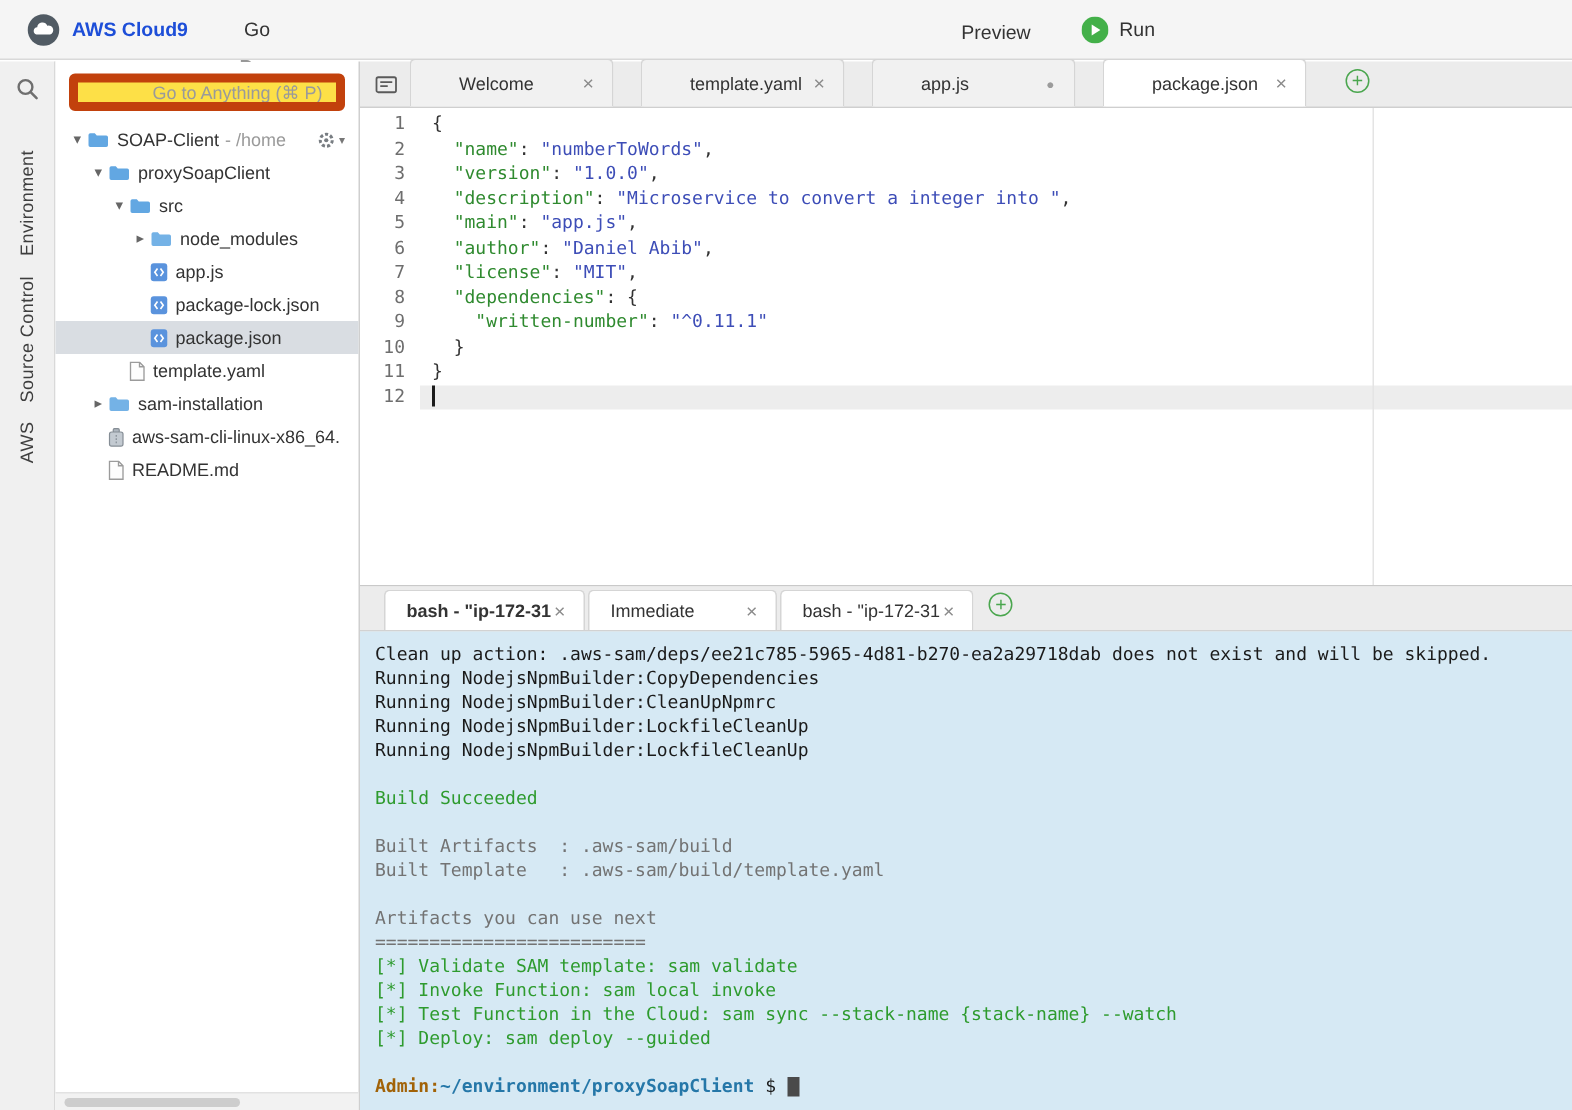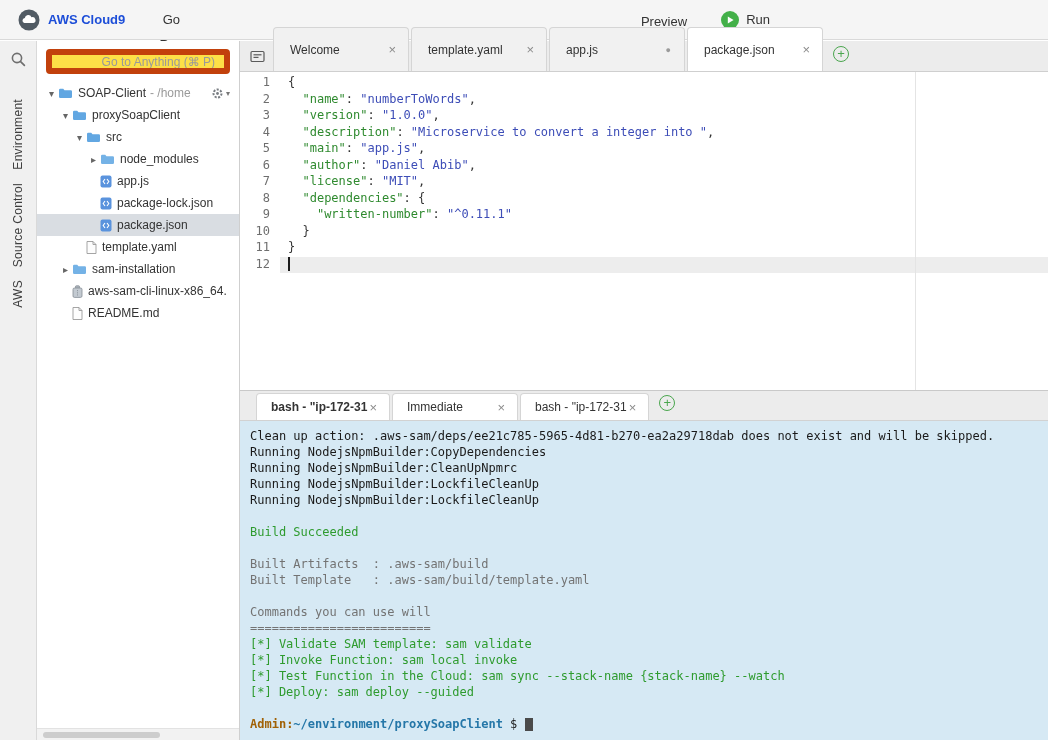--- a/index.html
+++ b/index.html
@@ -47,24 +47,24 @@
                   background:#f2f2f2; border-top:1px solid #e2e2e2; }
   .tree-hscroll .thumb { width:58%; height:6px; margin:3px 6px; background:#cdcdcd; border-radius:3px; }
 
   
   .editor-col { position:absolute; left:240px; top:41px; right:0; bottom:0;
                 display:flex; flex-direction:column; }
 
   .editor-tabbar { height:31px; background:#ececec; border-bottom:1px solid #cfcfcf;
                    display:flex; align-items:flex-end; padding-left:6px; }
   .tab-list-btn { align-self:center; margin:0 8px 0 4px; display:flex; }
-  .tab { height:44px; min-width:136px; display:flex; align-items:center; justify-content:space-between;
-         padding:0 10px 0 16px; font-size:12px; color:#333; background:#f1f1f1;
+  .tab { height:32px; min-width:136px; display:flex; align-items:center; justify-content:space-between;
+         padding:0 10px 0 32px; font-size:12px; color:#333; background:#f1f1f1;
          border:1px solid #d5d5d5; border-bottom:none; border-radius:4px 4px 0 0;
-         margin-right:2px; cursor:default; }
+         margin-right:18px; cursor:default; }
   .tab.active { background:#fff; position:relative; }
   .tab .close { color:#8b8b8b; font-size:13px; padding:0 2px; }
   .tab .dot { color:#9b9b9b; font-size:9px; padding:0 3px; }
   .plus-btn { width:16px; height:16px; border:1px solid #4aa64e; color:#4aa64e; border-radius:50%;
               font-size:13px; line-height:14px; text-align:center; margin:0 0 5px 8px; align-self:center; cursor:default; }
 
   .editor-body { height:318px; background:#fff; position:relative; display:flex; overflow:hidden; }
   .gutter { width:40px; flex:0 0 auto; padding-top:3px; }
   .gutter-line { height:16.5px; line-height:16.5px; text-align:right; padding-right:10px;
                  font:12px "DejaVu Sans Mono", monospace; color:#6e6e6e; }
@@ -359,21 +359,21 @@
           <div class="t-line">Running NodejsNpmBuilder:CopyDependencies</div>
           <div class="t-line">Running NodejsNpmBuilder:CleanUpNpmrc</div>
           <div class="t-line">Running NodejsNpmBuilder:LockfileCleanUp</div>
           <div class="t-line">Running NodejsNpmBuilder:LockfileCleanUp</div>
           <div class="t-line">&nbsp;</div>
           <div class="t-line t-green">Build Succeeded</div>
           <div class="t-line">&nbsp;</div>
           <div class="t-line t-yellow">Built Artifacts  : .aws-sam/build</div>
           <div class="t-line t-yellow">Built Template   : .aws-sam/build/template.yaml</div>
           <div class="t-line">&nbsp;</div>
-          <div class="t-line t-yellow">Commands you can use will</div>
+          <div class="t-line t-yellow">Artifacts you can use next</div>
           <div class="t-line t-yellow">=========================</div>
           <div class="t-line t-green">[*] Validate SAM template: sam validate</div>
           <div class="t-line t-green">[*] Invoke Function: sam local invoke</div>
           <div class="t-line t-green">[*] Test Function in the Cloud: sam sync --stack-name {stack-name} --watch</div>
           <div class="t-line t-green">[*] Deploy: sam deploy --guided</div>
           <div class="t-line">&nbsp;</div>
         </div>
       <div class="t-line" id="terminal-prompt-line"><span class="t-user">Admin</span><span class="t-user">:</span><span class="t-path">~/environment/proxySoapClient</span><span> $ </span><span class="t-cursor"></span></div>
     </div>
   </div>

